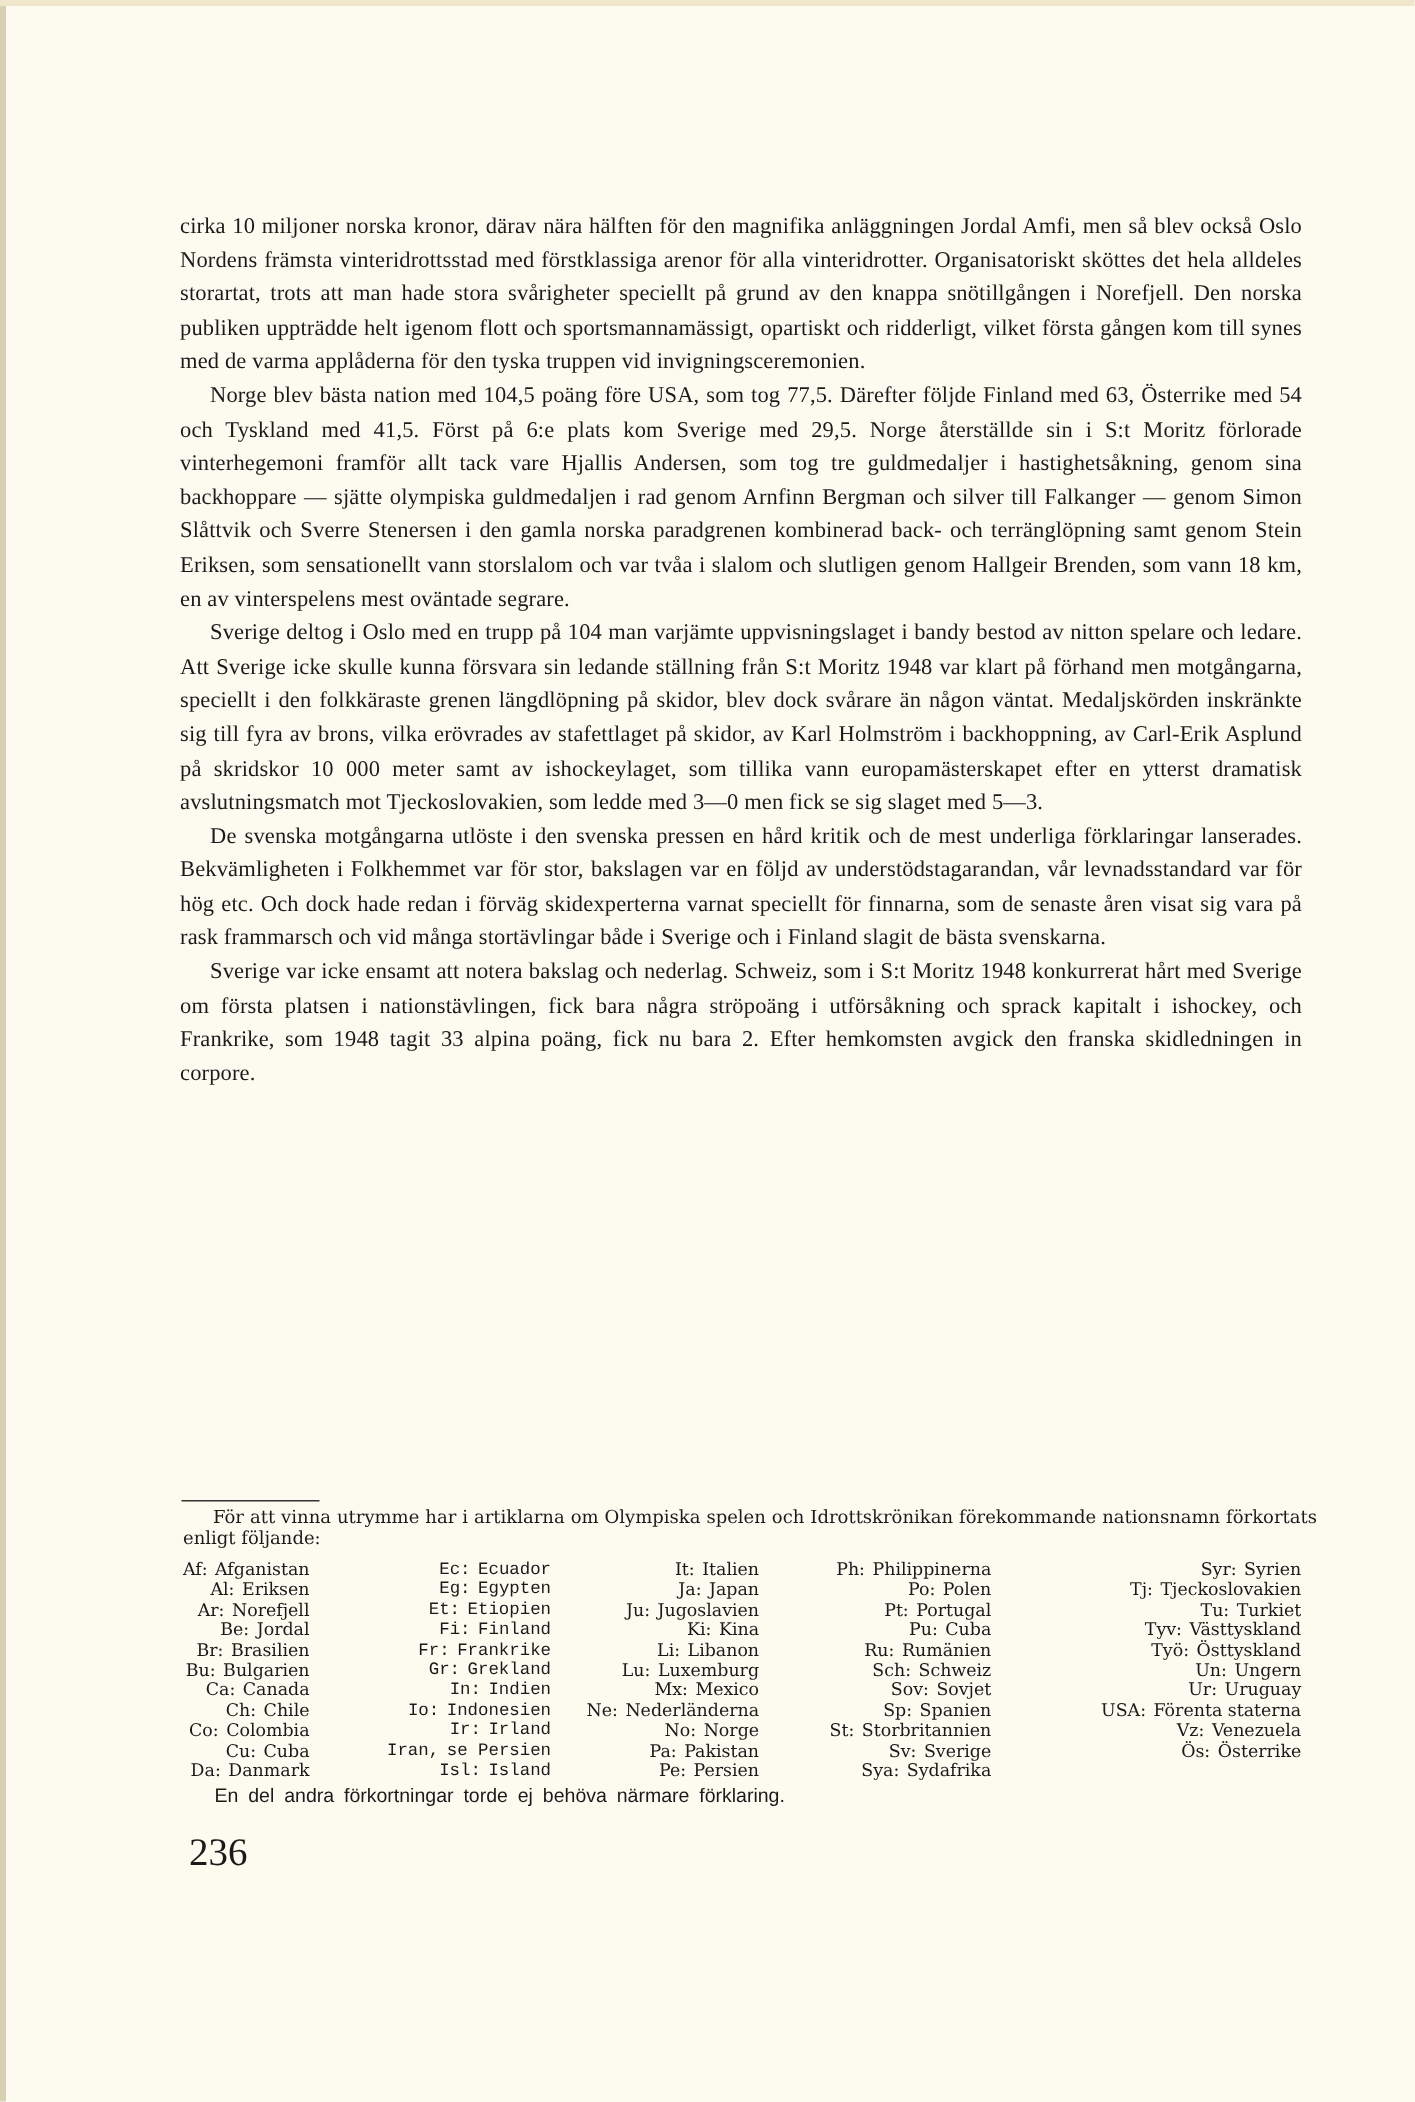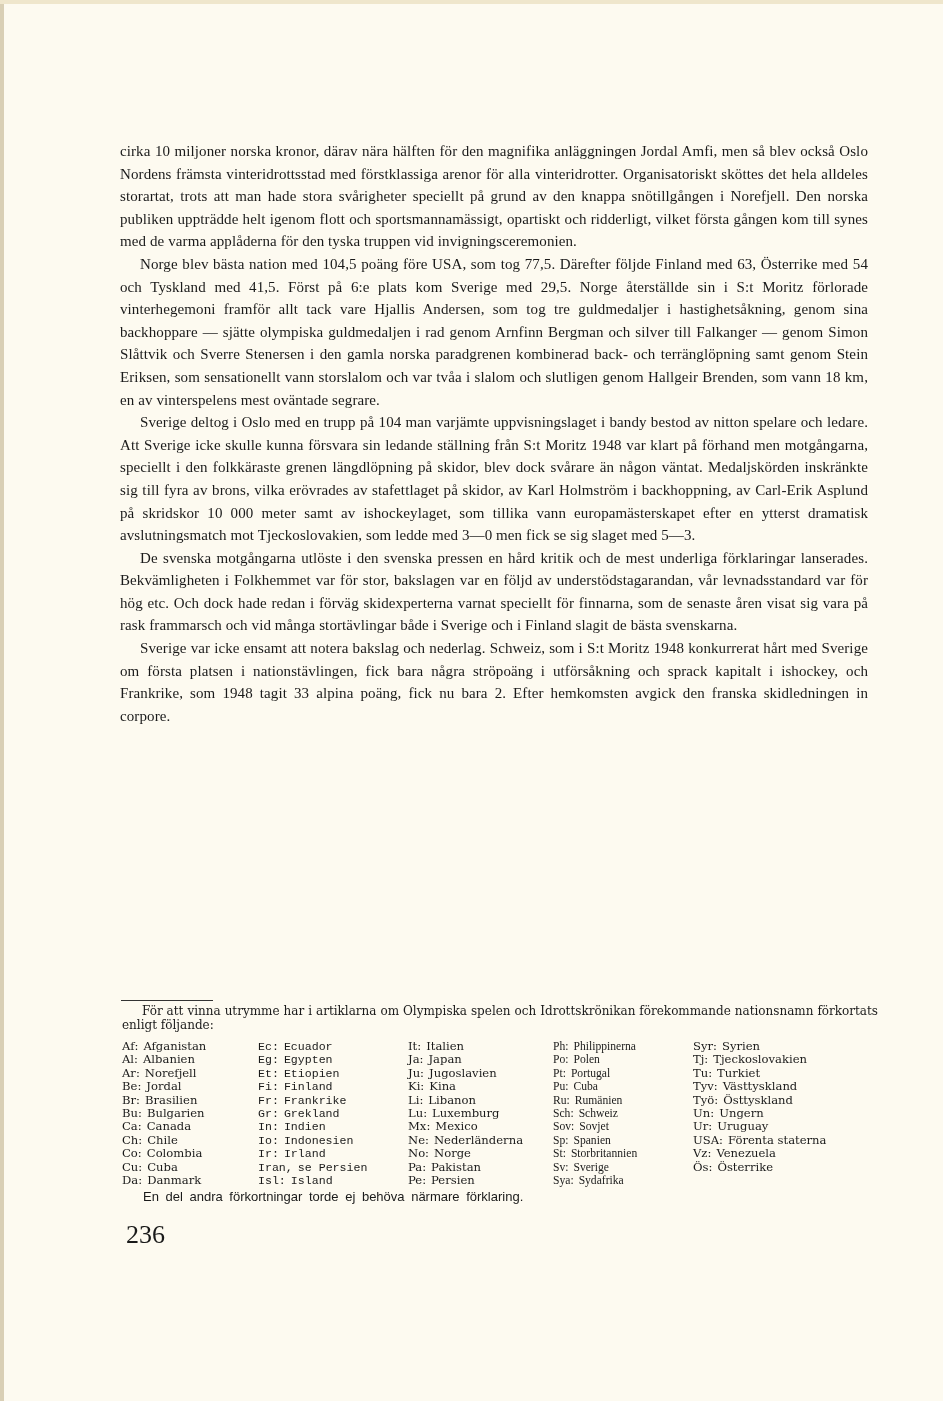--- a/index.html
+++ b/index.html
@@ -69,20 +69,21 @@
       top: 1040px;
       left: 122px;
       font-family: "DejaVu Serif", serif;
       font-size: 11.6px;
       line-height: 13.4px;
     }
     .abbr-col {
       position: absolute;
       top: 0;
       white-space: nowrap;
+      text-align: right;
     }
     .abbr-col .row { display: block; }
     .abbr-col .code { margin-right: 5px; }
     .footnote-outro {
       position: absolute;
       left: 143px;
       top: 1189px;
       font-family: Liberation Sans, sans-serif;
       font-size: 13px;
       word-spacing: 3px;
@@ -108,21 +109,21 @@
   <p>De svenska motgångarna utlöste i den svenska pressen en hård kritik och de mest underliga förklaringar lanserades. Bekvämligheten i Folkhemmet var för stor, bakslagen var en följd av understödstagarandan, vår levnadsstandard var för hög etc. Och dock hade redan i förväg skidexperterna varnat speciellt för finnarna, som de senaste åren visat sig vara på rask frammarsch och vid många stortävlingar både i Sverige och i Finland slagit de bästa svenskarna.</p>
   <p>Sverige var icke ensamt att notera bakslag och nederlag. Schweiz, som i S:t Moritz 1948 konkurrerat hårt med Sverige om första platsen i nationstävlingen, fick bara några ströpoäng i utförsåkning och sprack kapitalt i ishockey, och Frankrike, som 1948 tagit 33 alpina poäng, fick nu bara 2. Efter hemkomsten avgick den franska skidledningen in corpore.</p>
 </main>
 
 <div class="footnote-rule"></div>
 <div class="footnote-intro">För att vinna utrymme har i artiklarna om Olympiska spelen och Idrottskrönikan förekommande nationsnamn förkortats enligt följande:</div>
 
 <section class="abbr-grid">
   <div class="abbr-col" style="left:0px;">
       <span class="row"><span class="code">Af:</span><span class="name">Afganistan</span></span>
-      <span class="row"><span class="code">Al:</span><span class="name">Albanien</span></span>
+      <span class="row"><span class="code">Al:</span><span class="name">Eriksen</span></span>
       <span class="row"><span class="code">Ar:</span><span class="name">Norefjell</span></span>
       <span class="row"><span class="code">Be:</span><span class="name">Jordal</span></span>
       <span class="row"><span class="code">Br:</span><span class="name">Brasilien</span></span>
       <span class="row"><span class="code">Bu:</span><span class="name">Bulgarien</span></span>
       <span class="row"><span class="code">Ca:</span><span class="name">Canada</span></span>
       <span class="row"><span class="code">Ch:</span><span class="name">Chile</span></span>
       <span class="row"><span class="code">Co:</span><span class="name">Colombia</span></span>
       <span class="row"><span class="code">Cu:</span><span class="name">Cuba</span></span>
       <span class="row"><span class="code">Da:</span><span class="name">Danmark</span></span>
     </div>
@@ -132,47 +133,47 @@
       <span class="row"><span class="code">Et:</span><span class="name">Etiopien</span></span>
       <span class="row"><span class="code">Fi:</span><span class="name">Finland</span></span>
       <span class="row"><span class="code">Fr:</span><span class="name">Frankrike</span></span>
       <span class="row"><span class="code">Gr:</span><span class="name">Grekland</span></span>
       <span class="row"><span class="code">In:</span><span class="name">Indien</span></span>
       <span class="row"><span class="code">Io:</span><span class="name">Indonesien</span></span>
       <span class="row"><span class="code">Ir:</span><span class="name">Irland</span></span>
       <span class="row"><span class="code">Iran,</span><span class="name">se Persien</span></span>
       <span class="row"><span class="code">Isl:</span><span class="name">Island</span></span>
     </div>
-  <div class="abbr-col" style="left:269px;margin-left:17px;">
+  <div class="abbr-col" style="left:269px;">
       <span class="row"><span class="code">It:</span><span class="name">Italien</span></span>
       <span class="row"><span class="code">Ja:</span><span class="name">Japan</span></span>
       <span class="row"><span class="code">Ju:</span><span class="name">Jugoslavien</span></span>
       <span class="row"><span class="code">Ki:</span><span class="name">Kina</span></span>
       <span class="row"><span class="code">Li:</span><span class="name">Libanon</span></span>
       <span class="row"><span class="code">Lu:</span><span class="name">Luxemburg</span></span>
       <span class="row"><span class="code">Mx:</span><span class="name">Mexico</span></span>
       <span class="row"><span class="code">Ne:</span><span class="name">Nederländerna</span></span>
       <span class="row"><span class="code">No:</span><span class="name">Norge</span></span>
       <span class="row"><span class="code">Pa:</span><span class="name">Pakistan</span></span>
       <span class="row"><span class="code">Pe:</span><span class="name">Persien</span></span>
     </div>
-  <div class="abbr-col" style="left:431px;font-family:Liberation Serif, serif;">
+  <div class="abbr-col" style="left:431px;">
       <span class="row"><span class="code">Ph:</span><span class="name">Philippinerna</span></span>
       <span class="row"><span class="code">Po:</span><span class="name">Polen</span></span>
       <span class="row"><span class="code">Pt:</span><span class="name">Portugal</span></span>
       <span class="row"><span class="code">Pu:</span><span class="name">Cuba</span></span>
       <span class="row"><span class="code">Ru:</span><span class="name">Rumänien</span></span>
       <span class="row"><span class="code">Sch:</span><span class="name">Schweiz</span></span>
       <span class="row"><span class="code">Sov:</span><span class="name">Sovjet</span></span>
       <span class="row"><span class="code">Sp:</span><span class="name">Spanien</span></span>
       <span class="row"><span class="code">St:</span><span class="name">Storbritannien</span></span>
       <span class="row"><span class="code">Sv:</span><span class="name">Sverige</span></span>
       <span class="row"><span class="code">Sya:</span><span class="name">Sydafrika</span></span>
     </div>
-  <div class="abbr-col" style="left:571px;">
+  <div class="abbr-col" style="left:612px;">
       <span class="row"><span class="code">Syr:</span><span class="name">Syrien</span></span>
       <span class="row"><span class="code">Tj:</span><span class="name">Tjeckoslovakien</span></span>
       <span class="row"><span class="code">Tu:</span><span class="name">Turkiet</span></span>
       <span class="row"><span class="code">Tyv:</span><span class="name">Västtyskland</span></span>
       <span class="row"><span class="code">Työ:</span><span class="name">Östtyskland</span></span>
       <span class="row"><span class="code">Un:</span><span class="name">Ungern</span></span>
       <span class="row"><span class="code">Ur:</span><span class="name">Uruguay</span></span>
       <span class="row"><span class="code">USA:</span><span class="name">Förenta staterna</span></span>
       <span class="row"><span class="code">Vz:</span><span class="name">Venezuela</span></span>
       <span class="row"><span class="code">Ös:</span><span class="name">Österrike</span></span>

